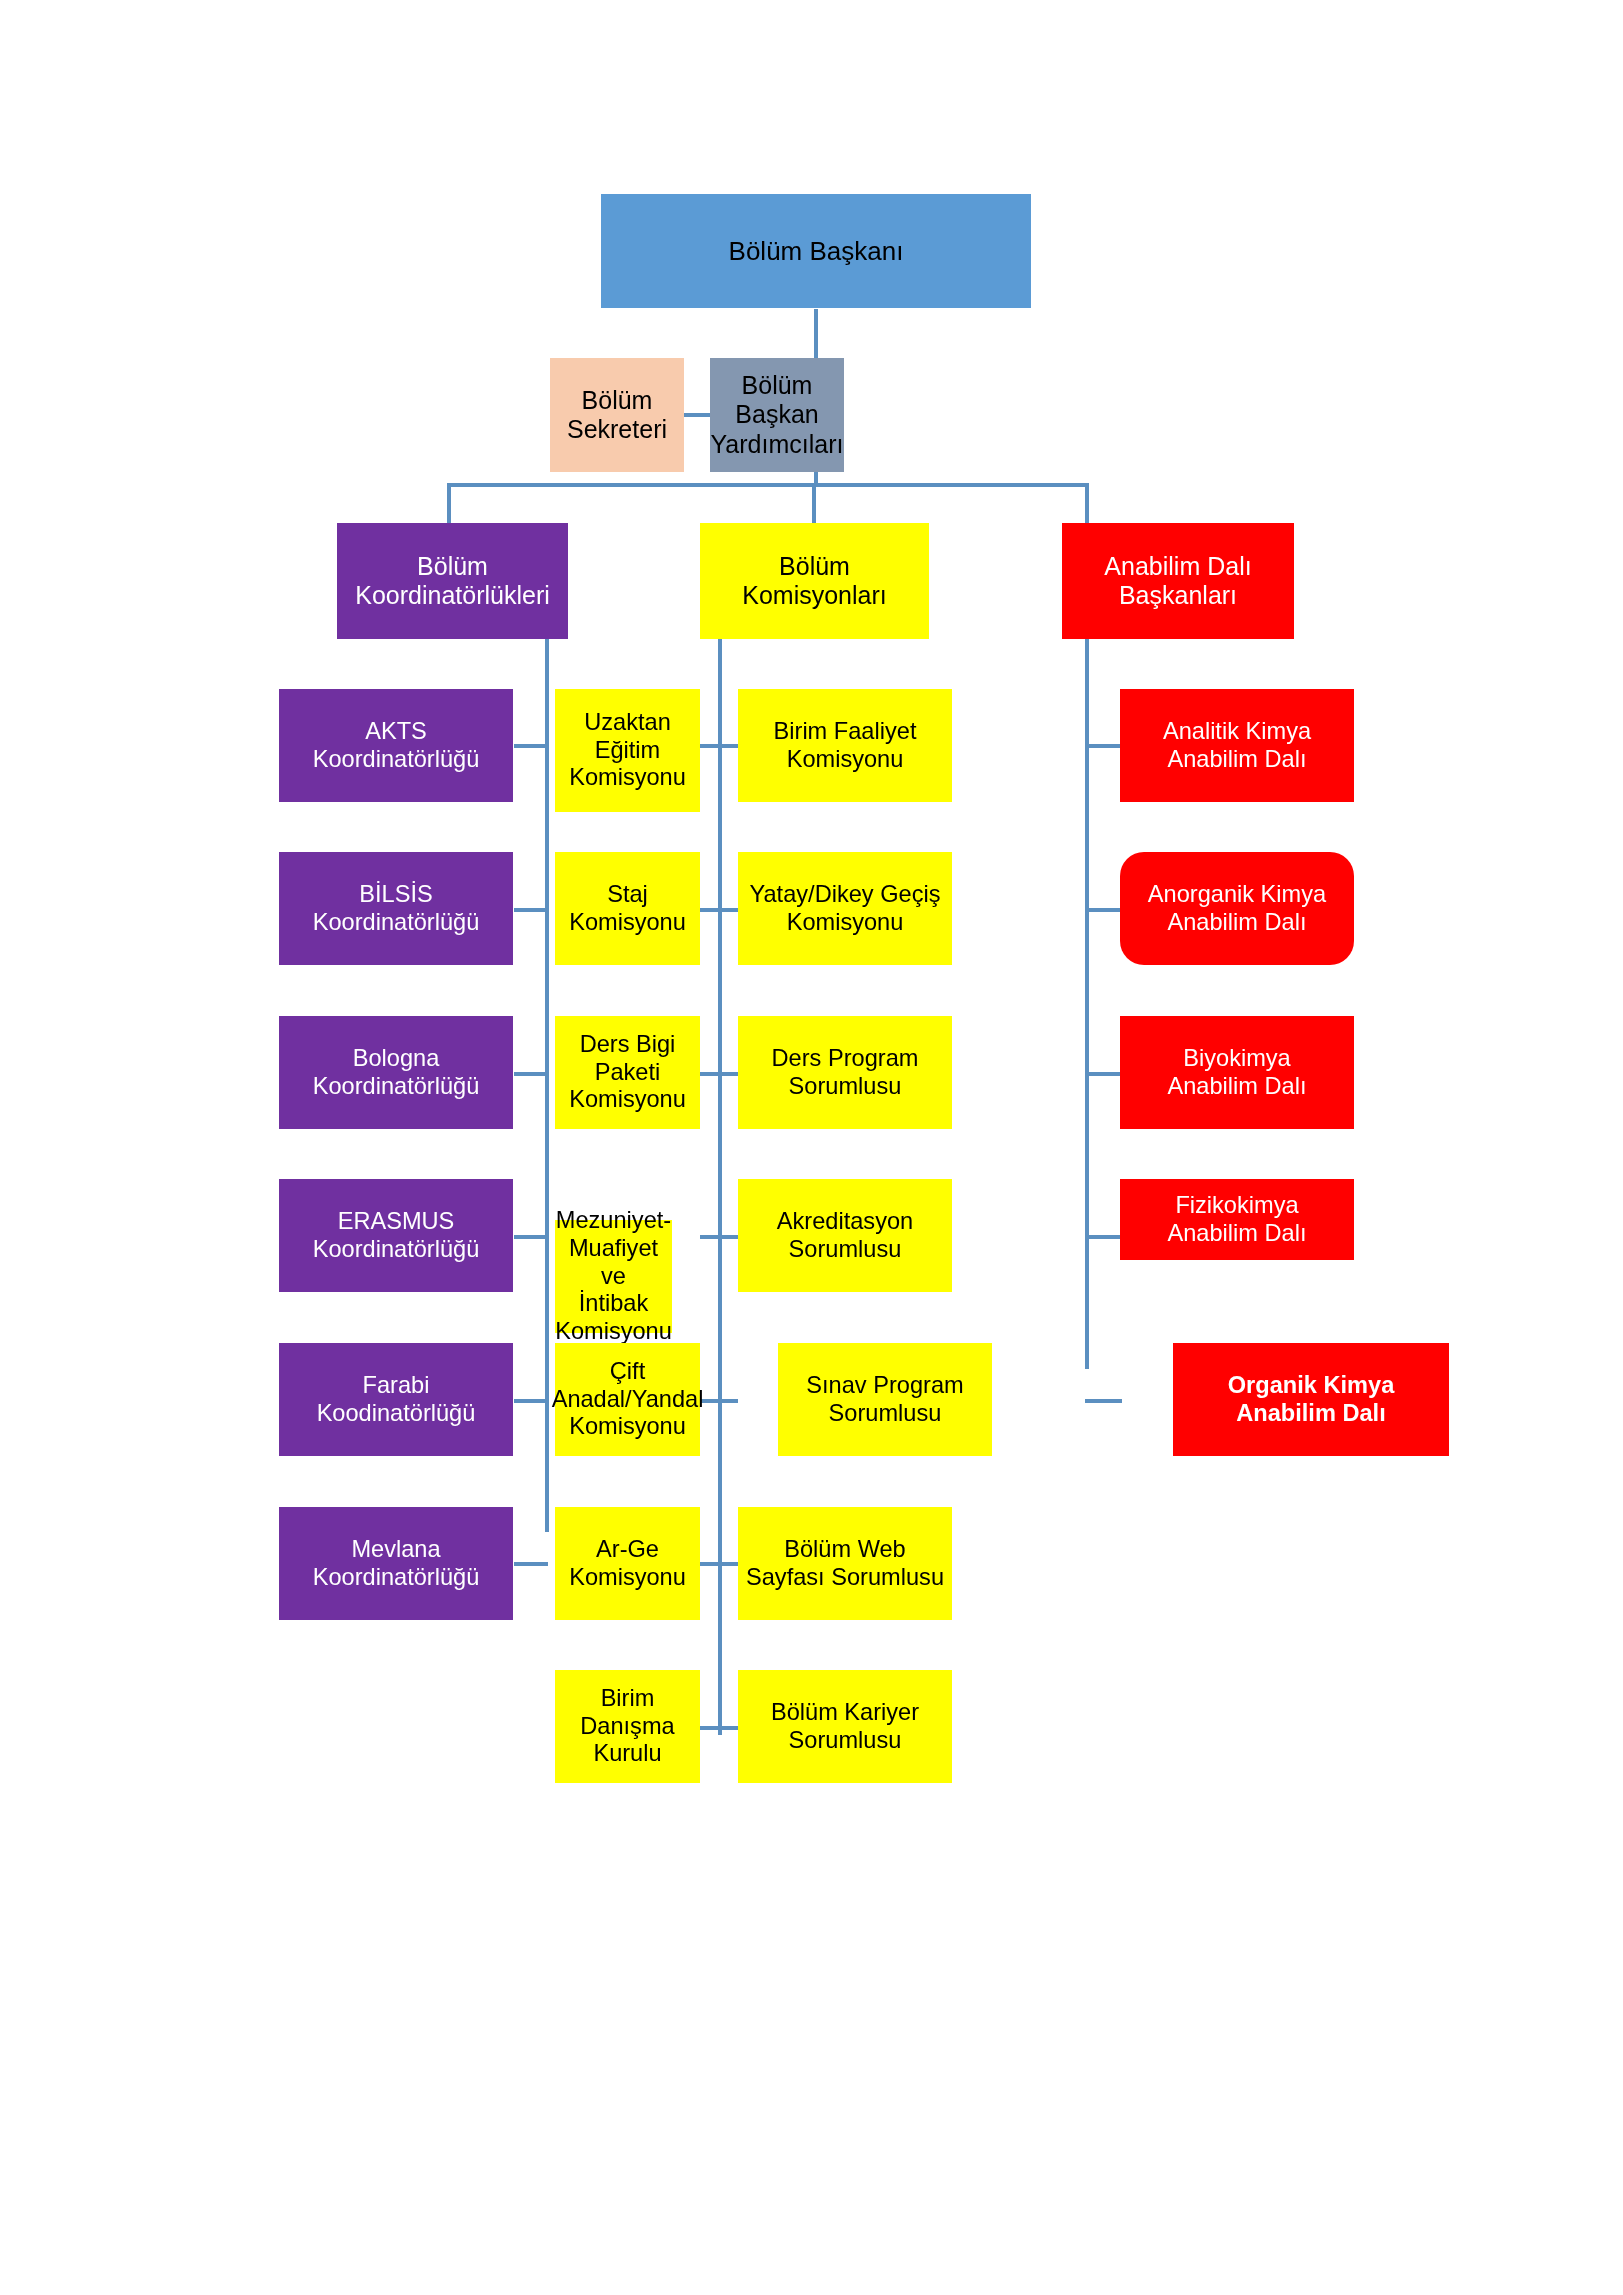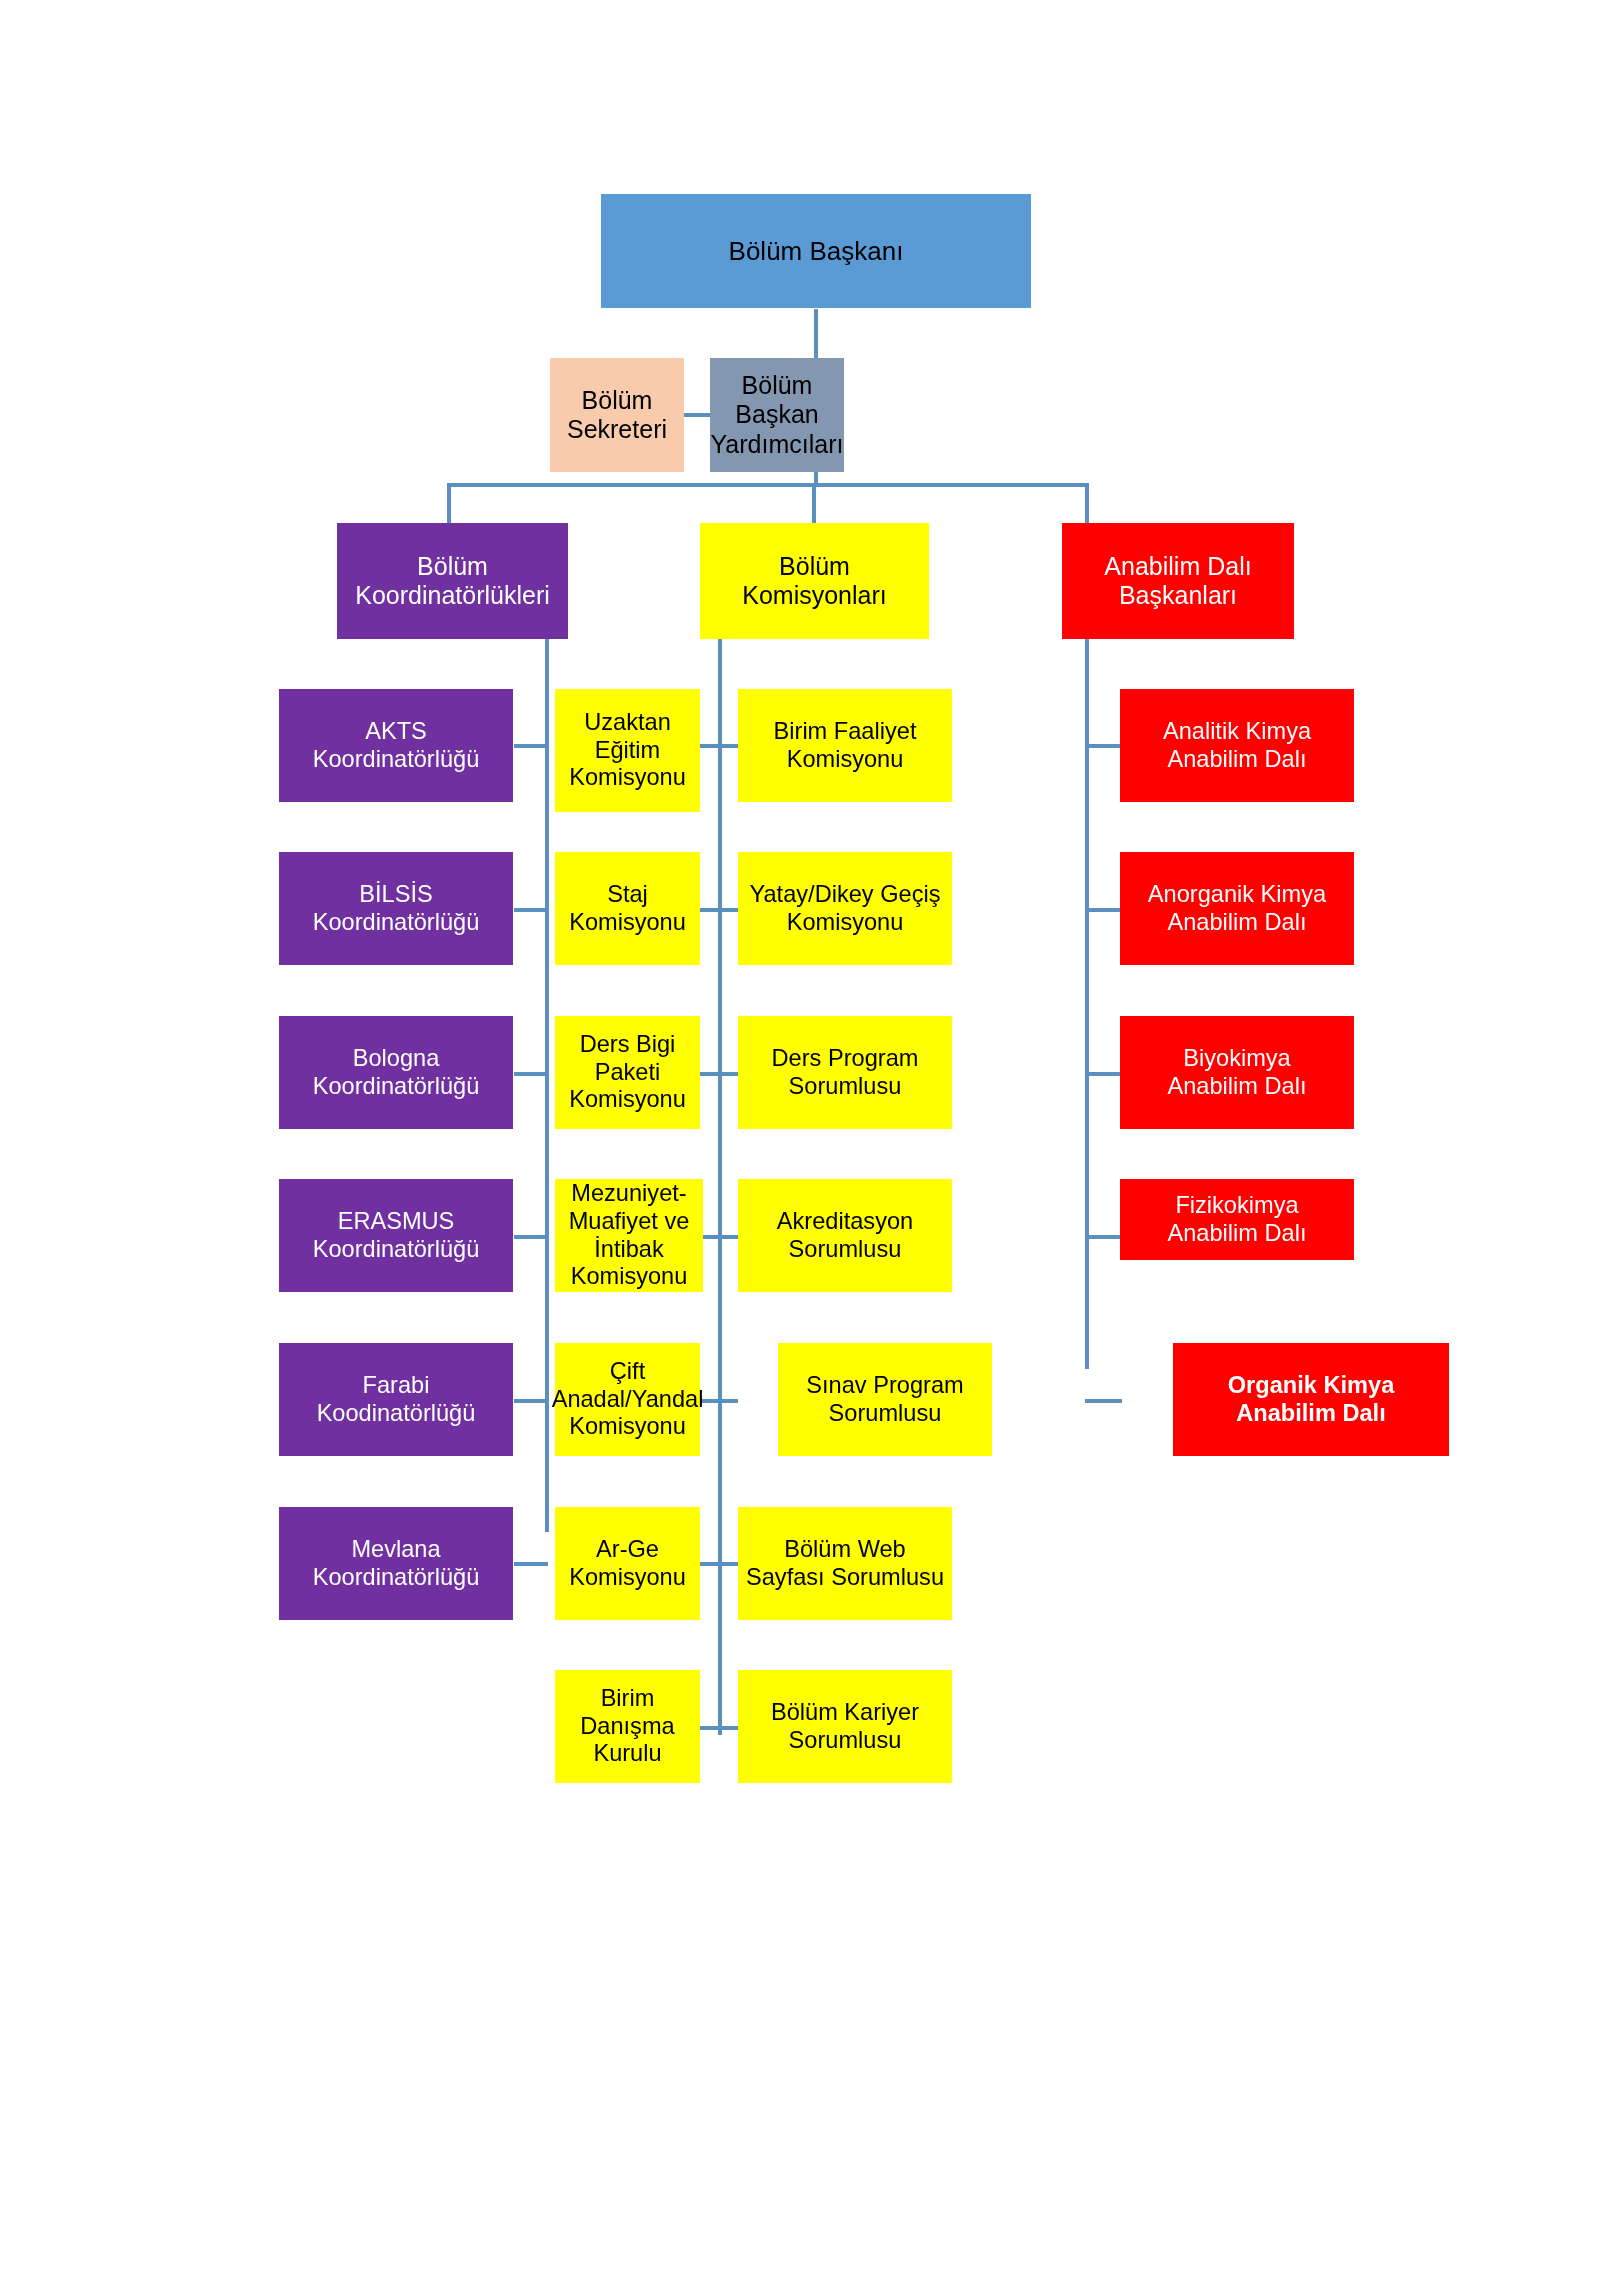--- a/index.html
+++ b/index.html
@@ -123,21 +123,21 @@
   <div class="node n-purple fs-leaf" style="left:279px; top:1343px; width:234px; height:113px;">Farabi
 Koodinatörlüğü</div>
   <div class="node n-purple fs-leaf" style="left:279px; top:1507px; width:234px; height:113px;">Mevlana
 Koordinatörlüğü</div>
 
   <div class="node n-yellow fs-leaf" style="left:555px; top:689px; width:145px; height:123px;">Uzaktan Eğitim
 Komisyonu</div>
   <div class="node n-yellow fs-leaf" style="left:555px; top:852px; width:145px; height:113px;">Staj Komisyonu</div>
   <div class="node n-yellow fs-leaf" style="left:555px; top:1016px; width:145px; height:113px;">Ders Bigi Paketi
 Komisyonu</div>
-  <div class="node n-yellow fs-leaf" style="left:555px; top:1179px; width:148px; height:113px;">Mezuniyet-
+  <div class="node n-yellow fs-leaf" style="left:555px; top:1220px; width:117px; height:113px;">Mezuniyet-
 Muafiyet ve
 İntibak Komisyonu</div>
   <div class="node n-yellow fs-leaf" style="left:555px; top:1343px; width:145px; height:113px;">Çift Anadal/Yandal
 Komisyonu</div>
   <div class="node n-yellow fs-leaf" style="left:555px; top:1507px; width:145px; height:113px;">Ar-Ge Komisyonu</div>
   <div class="node n-yellow fs-leaf" style="left:555px; top:1670px; width:145px; height:113px;">Birim Danışma
 Kurulu</div>
 
   <div class="node n-yellow fs-leaf" style="left:738px; top:689px; width:214px; height:113px;">Birim Faaliyet
 Komisyonu</div>
@@ -149,21 +149,21 @@
 Sorumlusu</div>
   <div class="node n-yellow fs-leaf" style="left:738px; top:1343px; width:214px; height:113px;margin-left:40px;">Sınav Program
 Sorumlusu</div>
   <div class="node n-yellow fs-leaf" style="left:738px; top:1507px; width:214px; height:113px;">Bölüm Web
 Sayfası Sorumlusu</div>
   <div class="node n-yellow fs-leaf" style="left:738px; top:1670px; width:214px; height:113px;">Bölüm Kariyer
 Sorumlusu</div>
 
   <div class="node n-red fs-leaf" style="left:1120px; top:689px; width:234px; height:113px;">Analitik Kimya
 Anabilim Dalı</div>
-  <div class="node n-red fs-leaf" style="left:1120px; top:852px; width:234px; height:113px;">Anorganik Kimya
+  <div class="node n-red fs-leaf" style="left:1120px; top:852px; width:234px; height:113px;border-radius:24px;">Anorganik Kimya
 Anabilim Dalı</div>
   <div class="node n-red fs-leaf" style="left:1120px; top:1016px; width:234px; height:113px;">Biyokimya
 Anabilim Dalı</div>
   <div class="node n-red fs-leaf" style="left:1120px; top:1179px; width:234px; height:81px;">Fizikokimya
 Anabilim Dalı</div>
   <div class="node n-red fs-leaf" style="left:1173px; top:1343px; width:276px; height:113px;font-weight:bold;">Organik Kimya
 Anabilim Dalı</div>
 
 </div>
 

